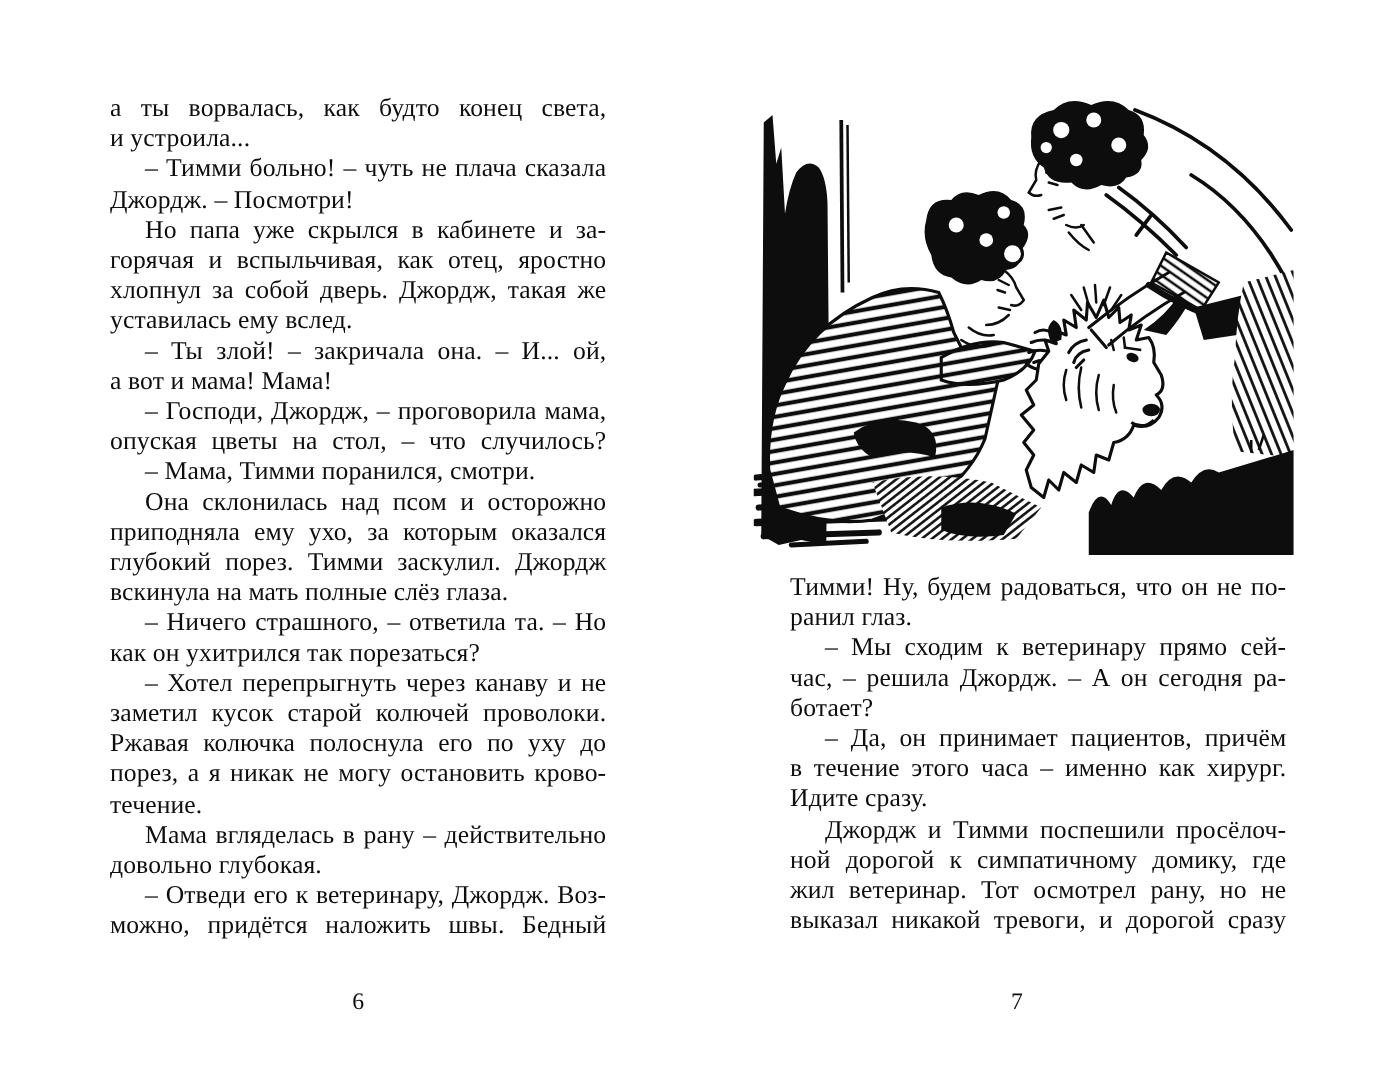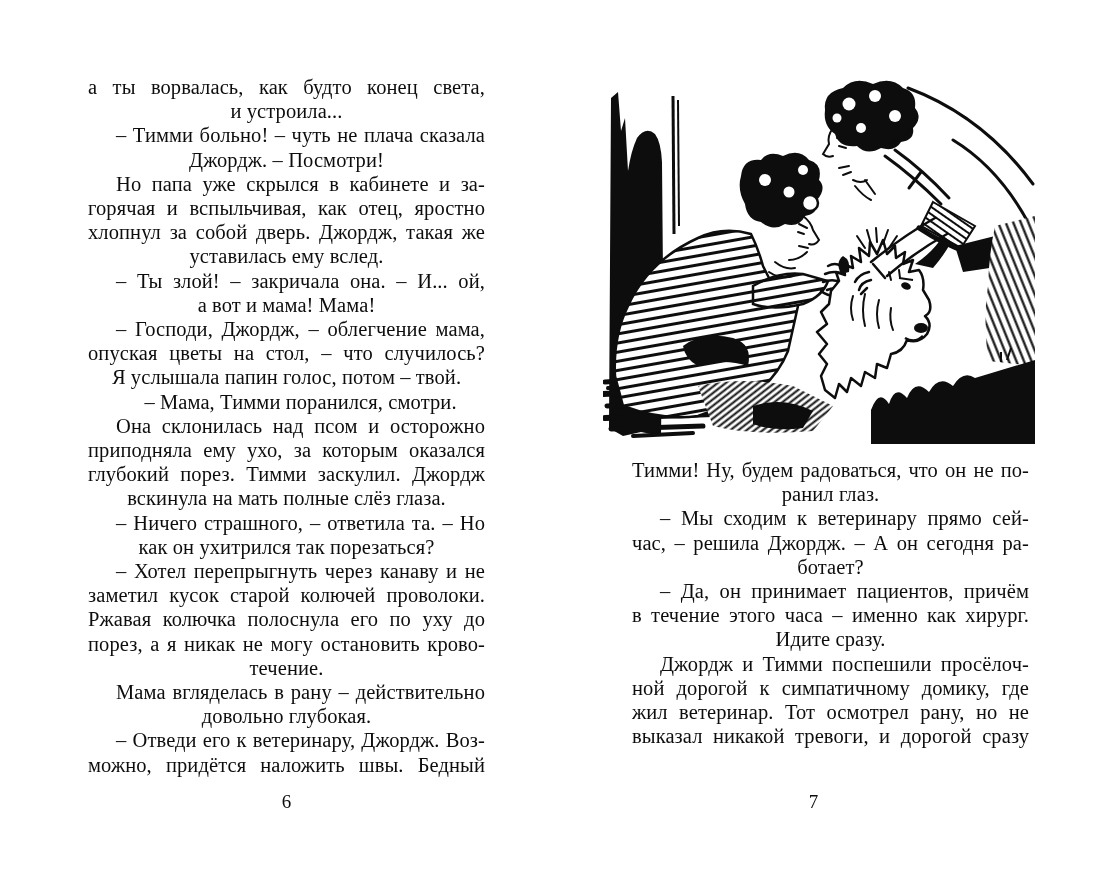--- a/index.html
+++ b/index.html
@@ -8,21 +8,21 @@
     font-family:"Liberation Serif", serif;color:#0d0d0d;overflow:hidden;
     -webkit-font-smoothing:antialiased;
   }
   .spread{position:absolute;inset:0;}
   .text-col{
     position:absolute;width:397px;font-size:20.5px;line-height:24.2px;
     letter-spacing:0.1px;
   }
   #left-col{left:88px;top:75px;}
   #right-col{left:632px;top:458px;}
-  .line{text-align:center;white-space:normal;}
+  .line{text-align:left;white-space:normal;}
   .line.jst{text-align:justify;text-align-last:justify;}
   .line.ind{padding-left:28px;}
   .pagenum{
     position:absolute;width:397px;text-align:center;top:791px;
     font-size:19px;line-height:22px;
   }
   #pagenum-left{left:88px;}
   #pagenum-right{left:615px;}
   #illustration-box{position:absolute;left:603px;top:76px;width:432px;height:368px;}
   #illustration-box svg{display:block;width:100%;height:100%;}
@@ -36,23 +36,22 @@
       <div class="line jst">а ты ворвалась, как будто конец света,</div>
       <div class="line">и устроила...</div>
       <div class="line ind jst">– Тимми больно! – чуть не плача сказала</div>
       <div class="line">Джордж. – Посмотри!</div>
       <div class="line ind jst">Но папа уже скрылся в кабинете и за-</div>
       <div class="line jst">горячая и вспыльчивая, как отец, яростно</div>
       <div class="line jst">хлопнул за собой дверь. Джордж, такая же</div>
       <div class="line">уставилась ему вслед.</div>
       <div class="line ind jst">– Ты злой! – закричала она. – И... ой,</div>
       <div class="line">а вот и мама! Мама!</div>
-      <div class="line ind jst">– Господи, Джордж, – облегчение мама,</div>
+      <div class="line ind jst">– Господи, Джордж, – проговорила мама,</div>
       <div class="line jst">опуская цветы на стол, – что случилось?</div>
-      <div class="line">Я услышала папин голос, потом – твой.</div>
       <div class="line ind">– Мама, Тимми поранился, смотри.</div>
       <div class="line ind jst">Она склонилась над псом и осторожно</div>
       <div class="line jst">приподняла ему ухо, за которым оказался</div>
       <div class="line jst">глубокий порез. Тимми заскулил. Джордж</div>
       <div class="line">вскинула на мать полные слёз глаза.</div>
       <div class="line ind jst">– Ничего страшного, – ответила та. – Но</div>
       <div class="line">как он ухитрился так порезаться?</div>
       <div class="line ind jst">– Хотел перепрыгнуть через канаву и не</div>
       <div class="line jst">заметил кусок старой колючей проволоки.</div>
       <div class="line jst">Ржавая колючка полоснула его по уху до</div>

